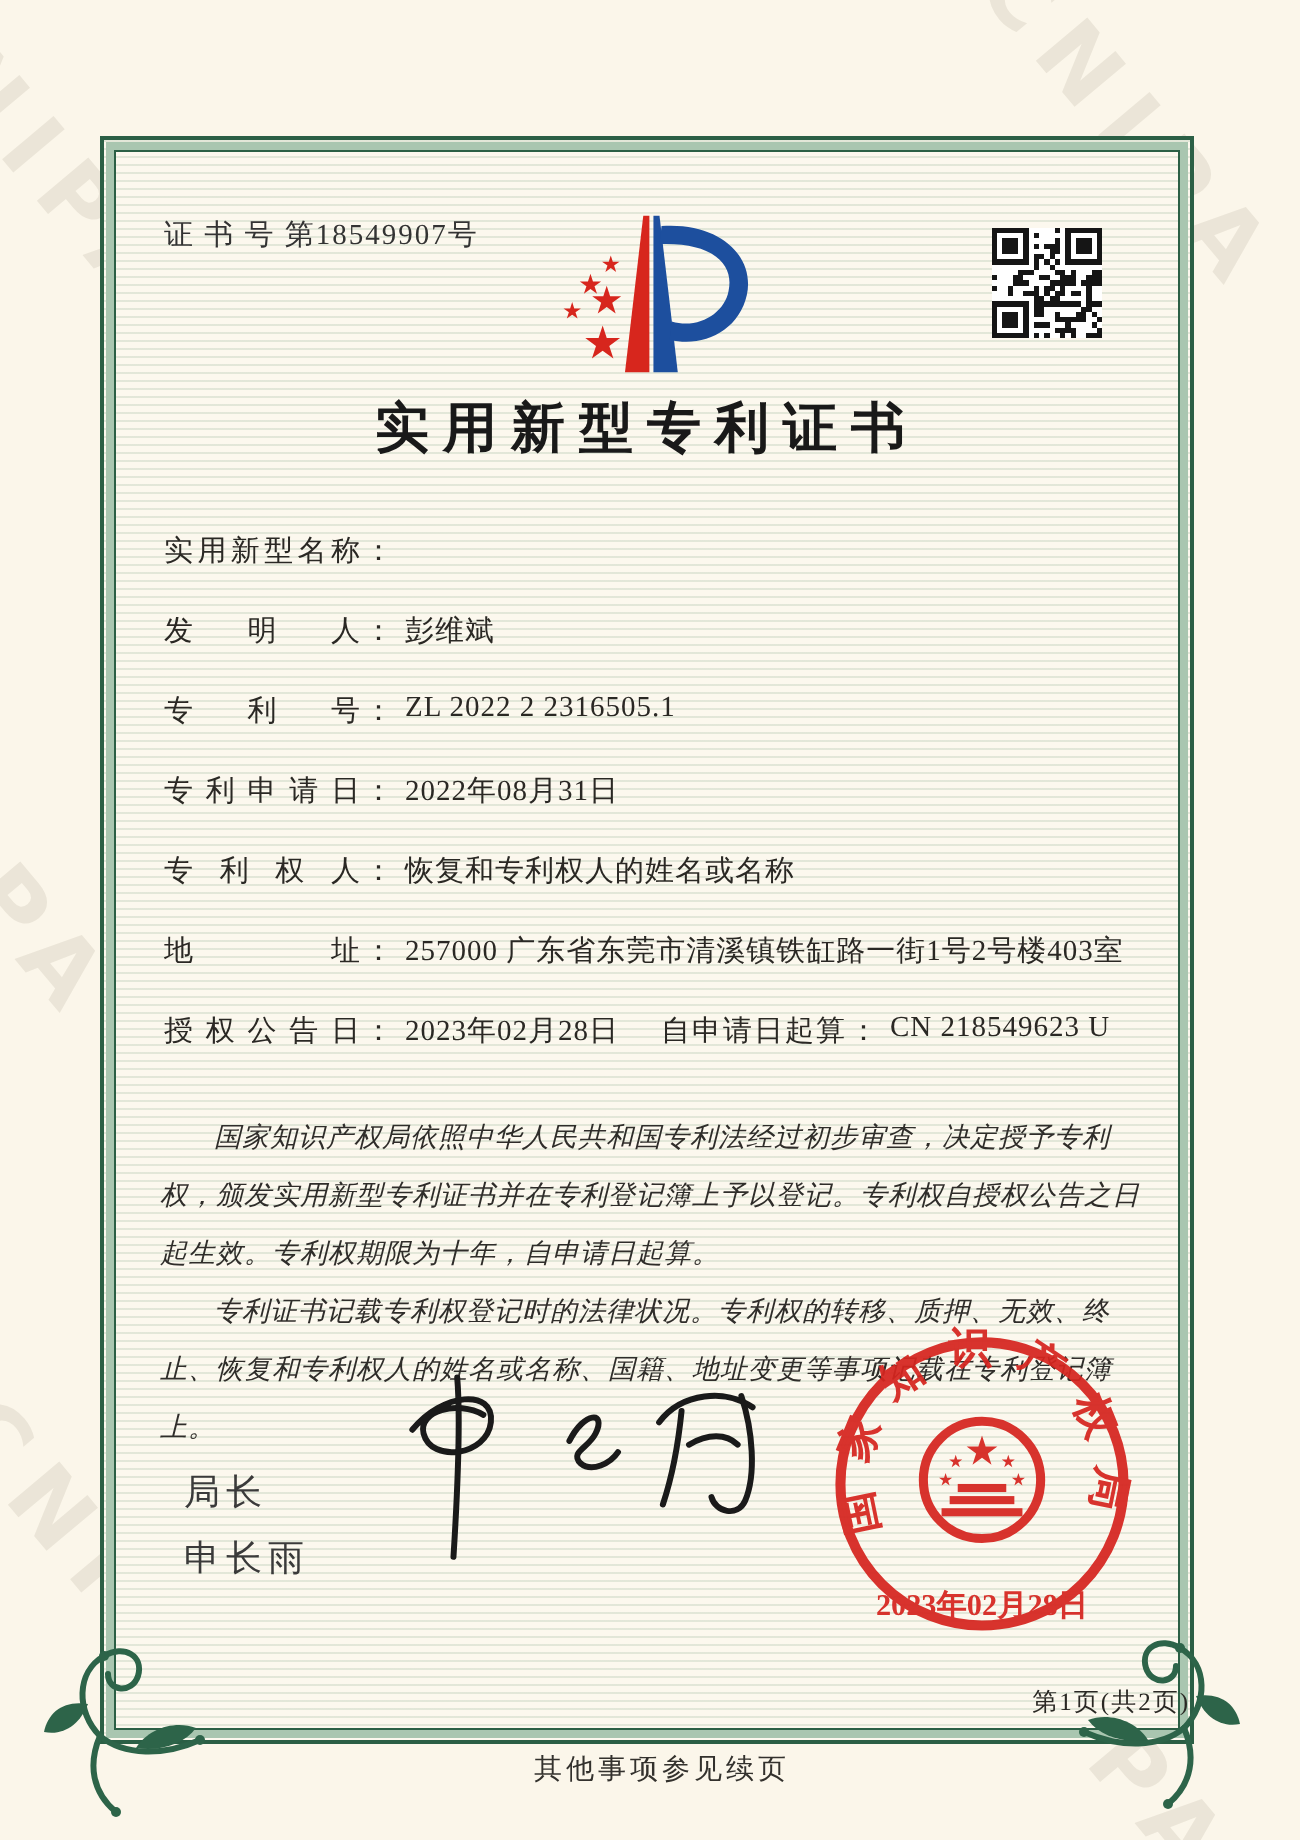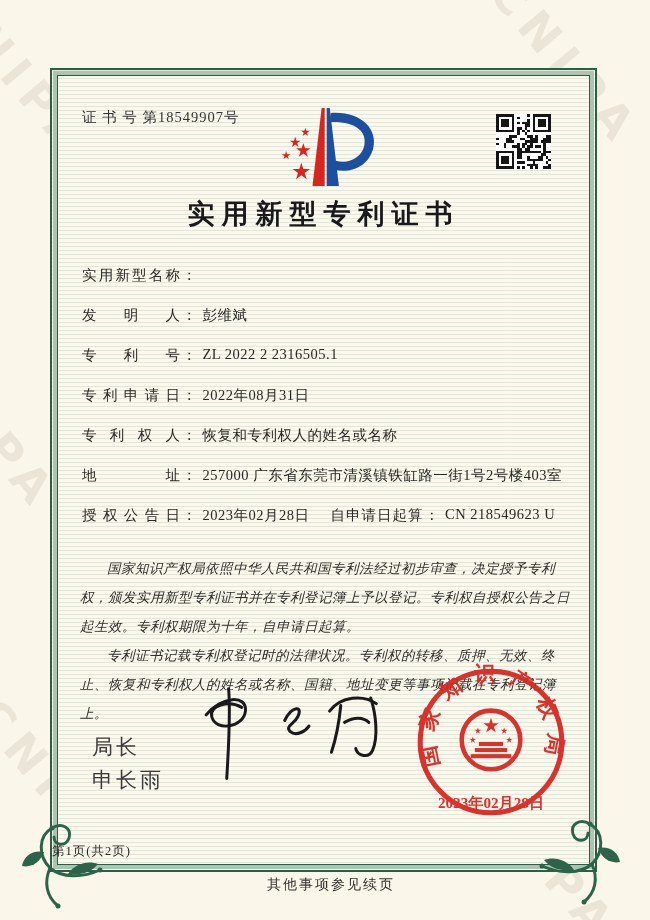--- a/index.html
+++ b/index.html
@@ -36,26 +36,26 @@
   .flabel{width:98px;flex:none;text-align:justify;text-align-last:justify;text-justify:inter-character;}
   .fcolon{flex:none;margin:0 6px 0 2px;}
   .fvalue{letter-spacing:0.5px;}
   .fvalue.first{width:118px;flex:none;}
   .flabel.second{width:92px;flex:none;margin-left:10px;}
 
   .paras{position:absolute;left:28px;width:494px;top:456px;font-size:13.5px;line-height:29px;
          font-style:italic;color:#2f2d2a;margin-top:28px;}
   .paras p{margin:0;text-indent:2em;letter-spacing:0.5px;}
 
-  .signer{position:absolute;left:40px;top:660px;font-size:21px;line-height:33px;
+  .signer{position:absolute;left:40px;top:660px;font-size:18px;line-height:33px;
           font-family:"Liberation Sans","DejaVu Sans",sans-serif;color:#3a3a3a;letter-spacing:3px;}
   .signature{position:absolute;left:128px;top:612px;width:215px;height:105px;}
   .seal{position:absolute;left:358px;top:583px;width:162px;height:182px;opacity:0.93;}
 
-  .pfooter{position:absolute;left:0;right:0;bottom:10px;text-align:left;font-size:12.5px;
+  .pfooter{position:absolute;left:0;right:0;bottom:10px;text-align:right;font-size:12.5px;
            letter-spacing:1px;color:#2a2824;}
   .note{position:absolute;left:0;right:0;top:876px;text-align:center;font-size:14px;
         letter-spacing:2px;color:#33312d;margin-left:12px;}
 
   .flourish{position:absolute;width:100px;height:100px;}
   .fl-left{left:8px;top:812px;}
   .fl-right{left:534px;top:808px;transform:scaleX(-1);}
 </style>
 </head>
 <body>

